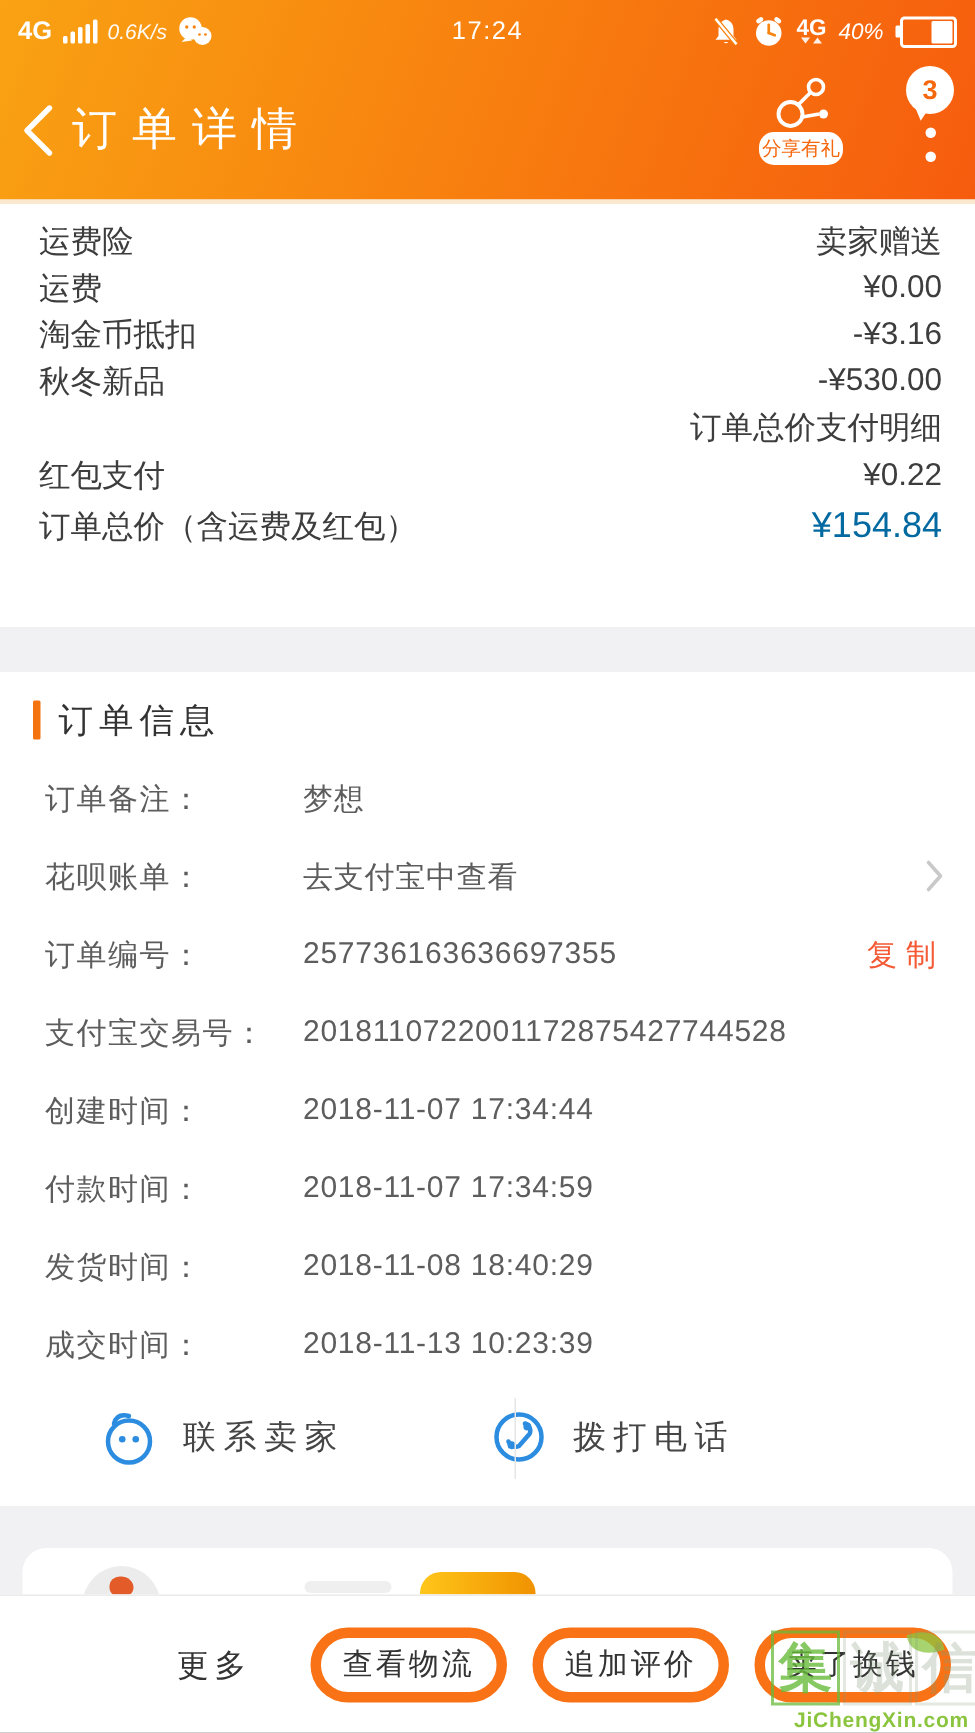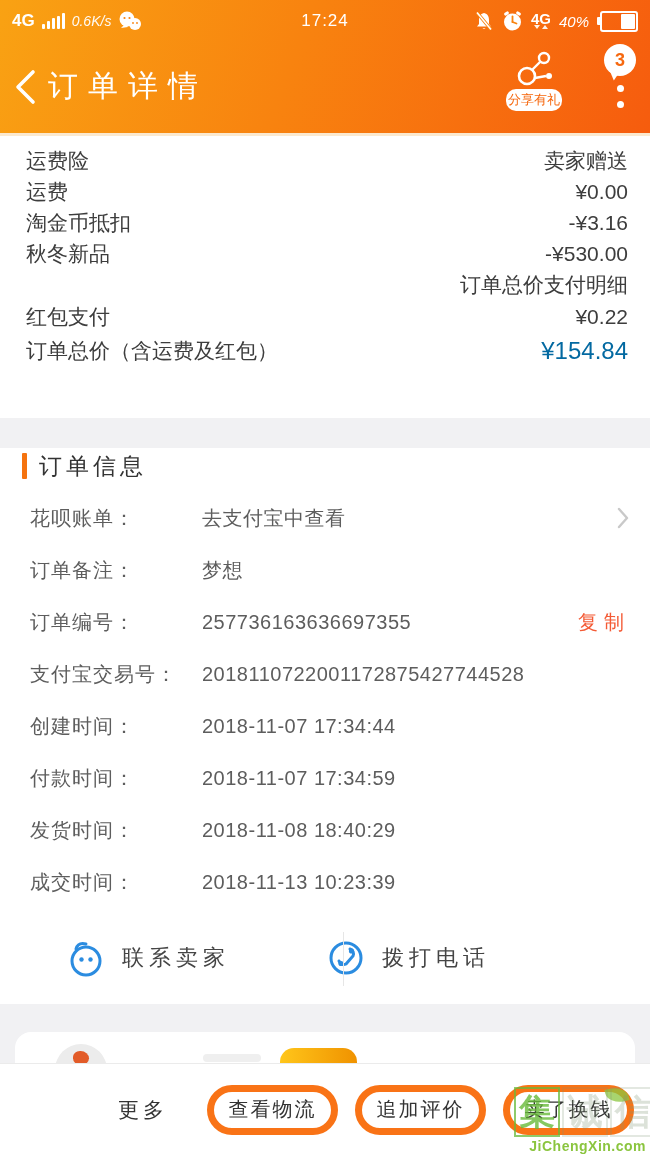--- a/index.html
+++ b/index.html
@@ -49,21 +49,21 @@
   .prow{display:flex;justify-content:space-between;align-items:center;height:31px;font-size:21px;}
   .prow .pv{text-align:right;}
   .psub{height:32px;display:flex;justify-content:flex-end;align-items:center;font-size:21px;}
   .prow.total{height:38px;}
   .prow.total .pv{color:#0369a1;font-size:24px;text-align:right;}
 
   .gap1{position:absolute;top:418px;left:0;width:650px;height:30px;background:#f1f1f3;}
 
   
   .info{position:absolute;top:448px;left:0;width:650px;height:556px;background:#fff;box-sizing:border-box;
-    color:#5d5d5d;}
+    padding-top:14px;color:#5d5d5d;}
   .info-title{display:flex;align-items:center;height:36px;margin-left:22px;}
   .info-bar{width:5px;height:26px;background:#f5730f;border-radius:1px;margin-right:12px;}
   .info-title-text{font-size:23px;color:#333;letter-spacing:4px;}
   .irows{margin-top:8px;}
   .irow{display:flex;align-items:center;height:52px;padding:0 20px 0 30px;font-size:20px;}
   .ilabel{width:172px;flex:none;letter-spacing:1px;}
   .ivalue{flex:1;letter-spacing:.5px;}
   .iaction{flex:none;color:#f45a35;letter-spacing:6px;cursor:pointer;}
   .ichev{flex:none;width:14px;height:24px;}
 
@@ -233,31 +233,31 @@
 
   <div class="gap1"></div>
 
   <div class="info">
     <div class="info-title">
       <span class="info-bar"></span>
       <span class="info-title-text">订单信息</span>
     </div>
     <div class="irows">
       <div class="irow">
+        <span class="ilabel">订单备注：</span>
+        <span class="ivalue">梦想</span>
+      </div>
+      <div class="irow">
         <span class="ilabel">花呗账单：</span>
         <span class="ivalue">去支付宝中查看</span>
         <span class="ichev">
           <svg width="14" height="24" viewBox="0 0 14 24">
             <polyline points="3,3 11,12 3,21" fill="none" stroke="#c9c9c9" stroke-width="2.4" stroke-linecap="round" stroke-linejoin="round"></polyline>
           </svg>
         </span>
-      </div>
-      <div class="irow">
-        <span class="ilabel">订单备注：</span>
-        <span class="ivalue">梦想</span>
       </div>
       <div class="irow">
         <span class="ilabel">订单编号：</span>
         <span class="ivalue">257736163636697355</span>
         <span class="iaction">复制</span>
       </div>
       <div class="irow">
         <span class="ilabel">支付宝交易号：</span>
         <span class="ivalue">2018110722001172875427744528</span>
       </div>

